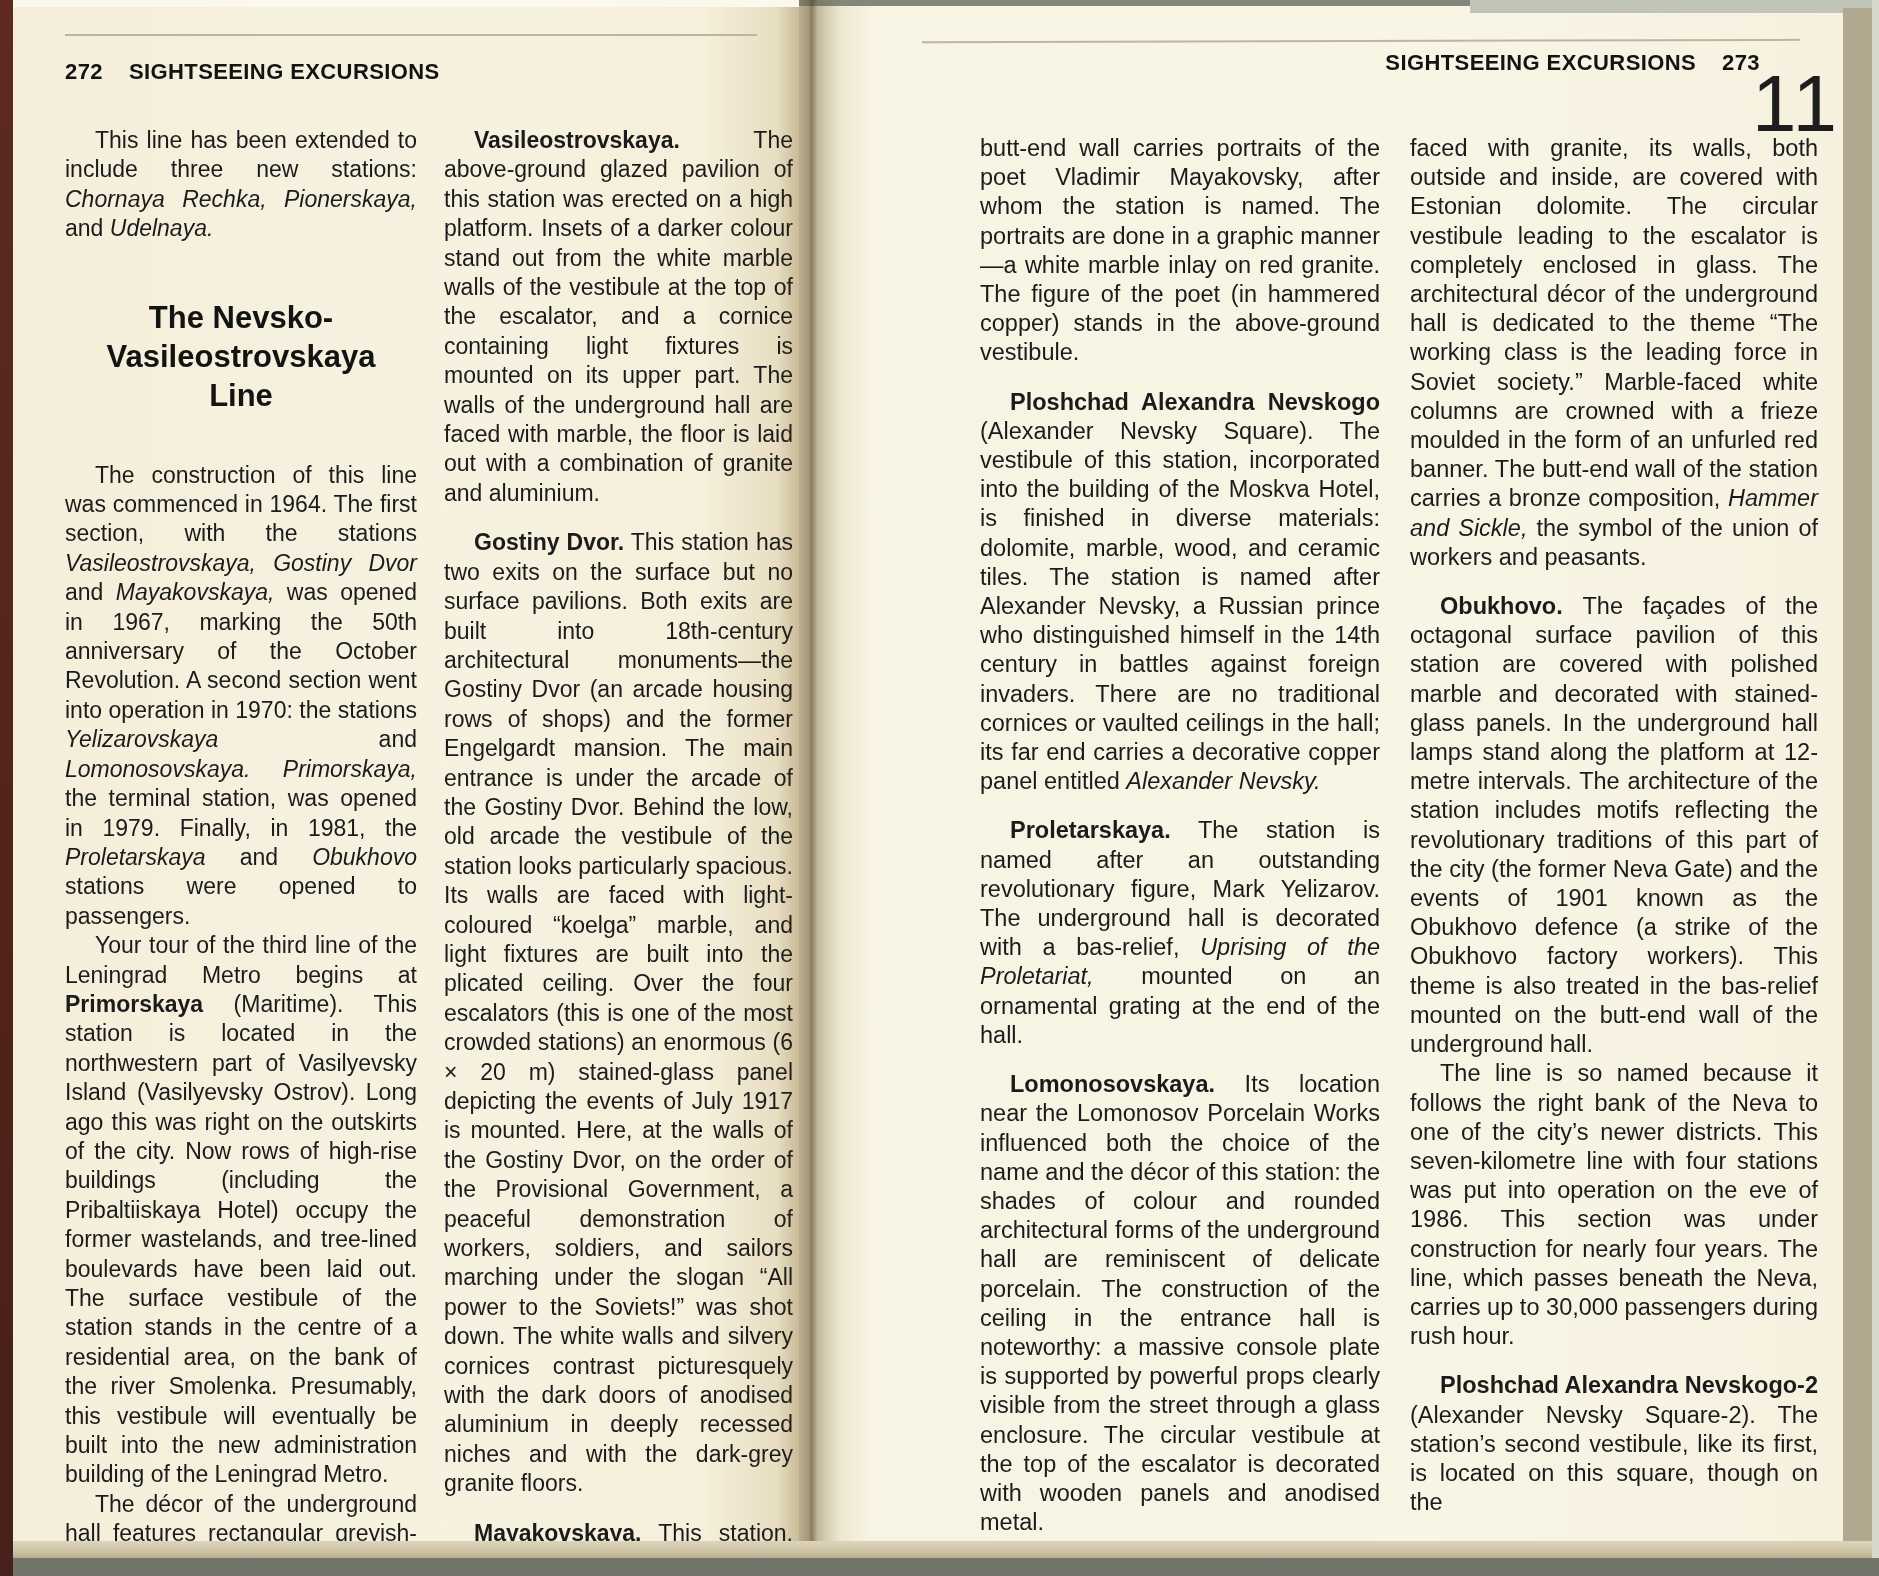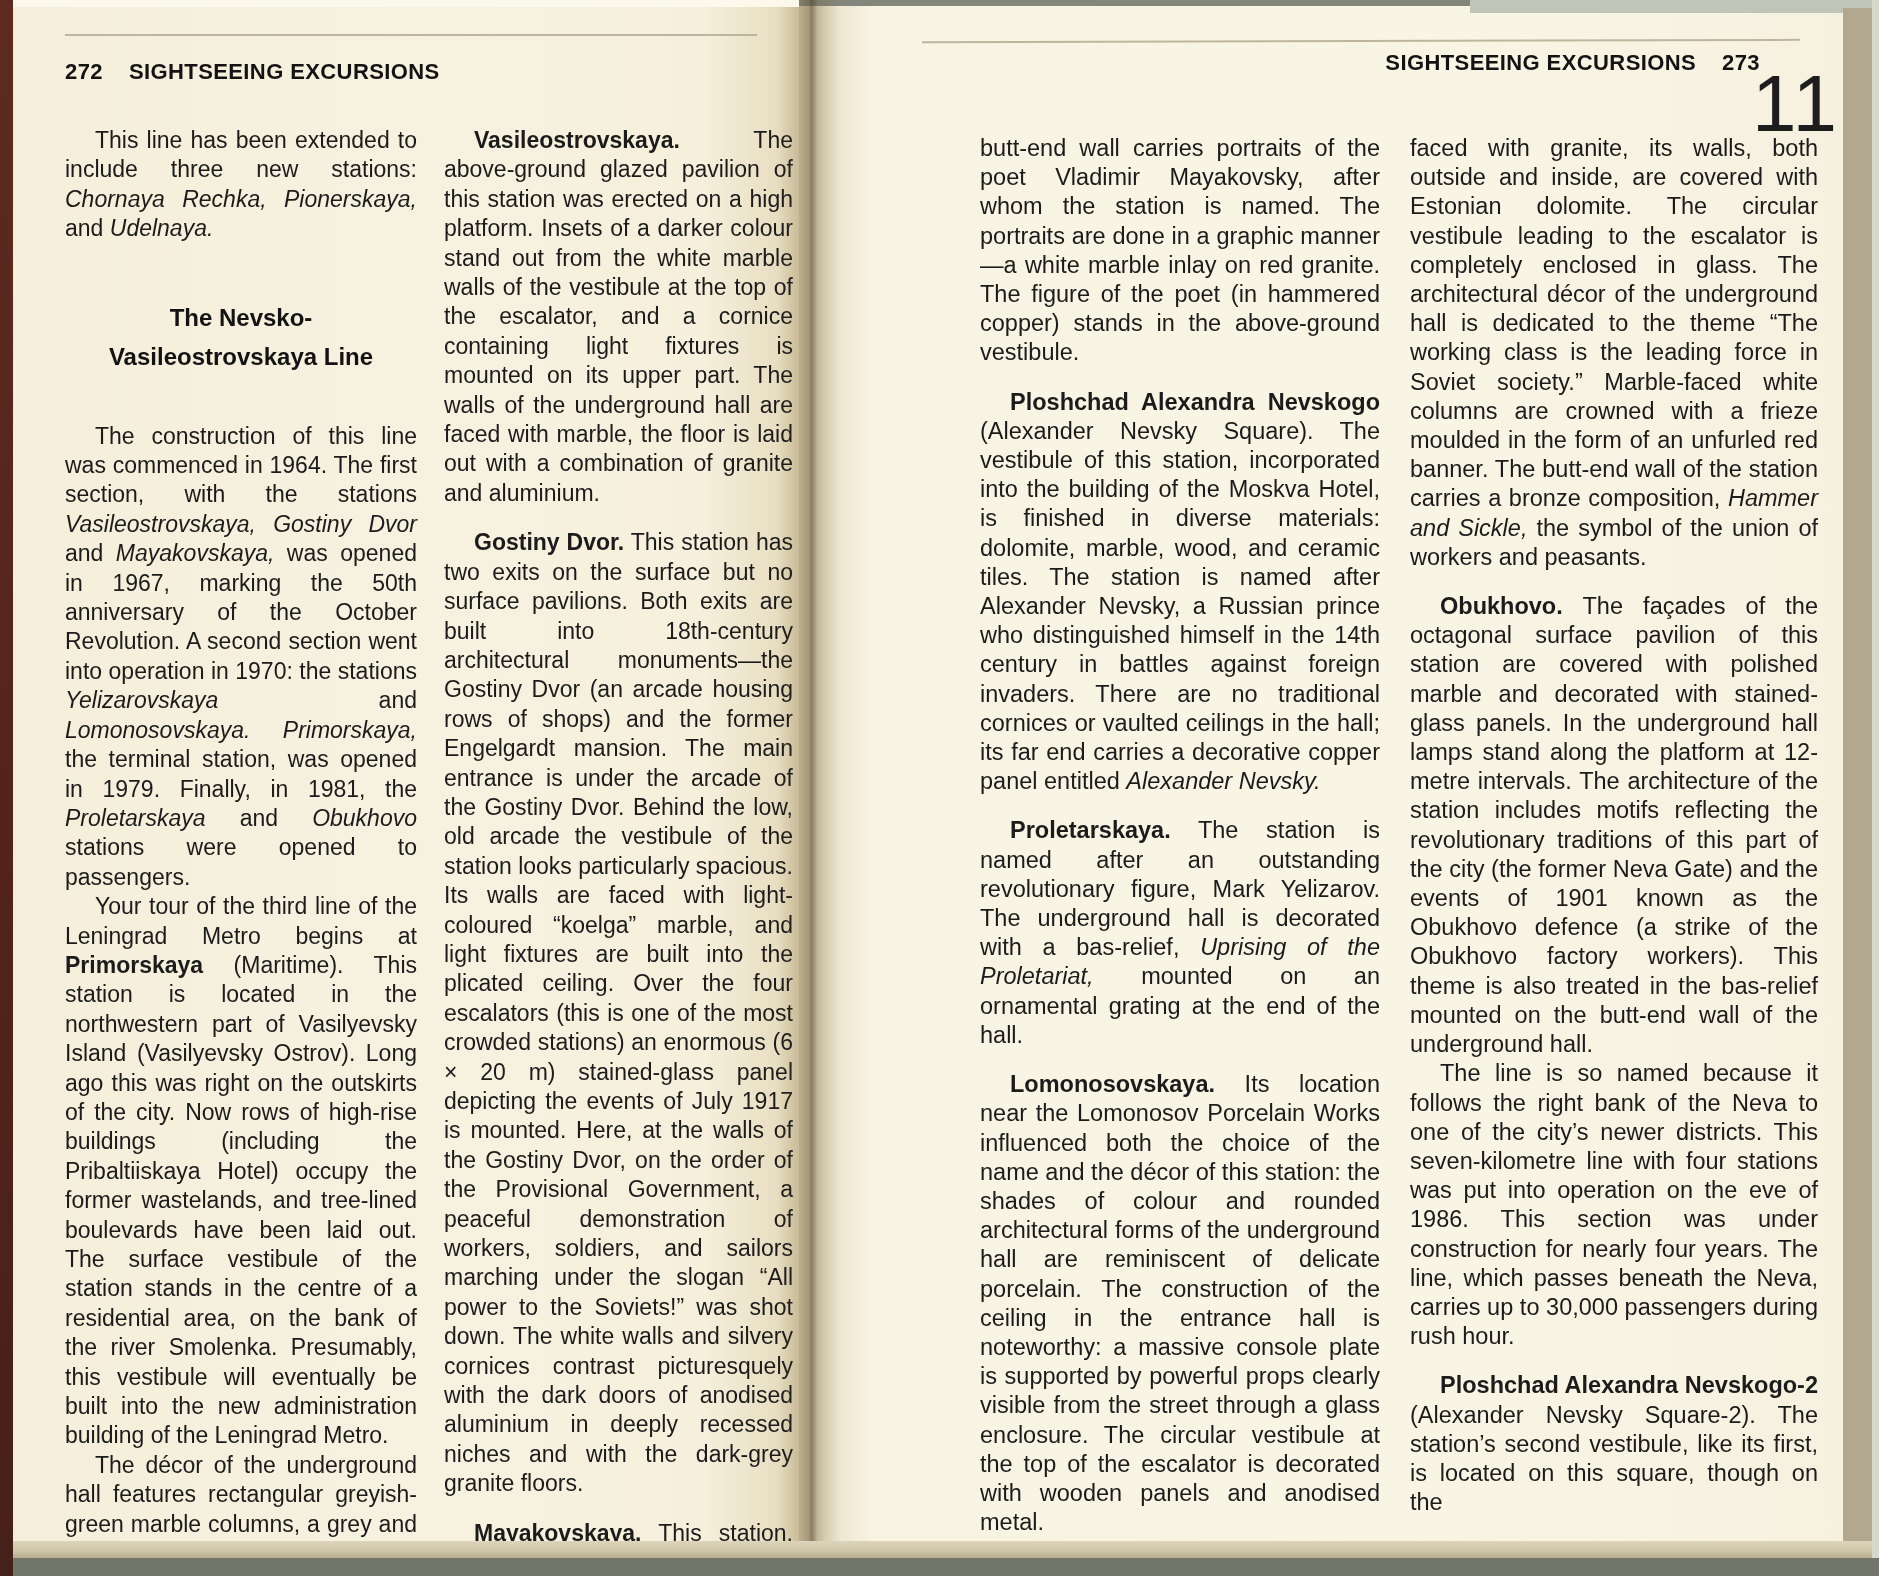--- a/index.html
+++ b/index.html
@@ -63,21 +63,21 @@
   
   .col{position:absolute;text-align:justify;color:#1b1b1b;}
   .col-l1{left:65px;top:126px;width:352px;font-size:23px;line-height:29.4px;}
   .col-l2{left:444px;top:126px;width:349px;font-size:23px;line-height:29.4px;}
   .col-r1{left:980px;top:134px;width:400px;font-size:23.5px;line-height:29.2px;}
   .col-r2{left:1410px;top:134px;width:408px;font-size:23.5px;line-height:29.2px;}
   .col p{margin:0;text-indent:30px;}
   .col p.noindent{text-indent:0;}
   .col p.space{margin-top:20px;}
   .col h2{
-    font-size:24px;line-height:39px;font-weight:bold;text-align:center;
+    font-size:31px;line-height:39px;font-weight:bold;text-align:center;
     margin:54px 16px 46px;text-indent:0;color:#131313;
   }
   .col-r2 h2{font-size:33px;line-height:41px;margin:46px 0 40px;}
   em{font-style:italic;}
   strong{font-weight:bold;}
 </style>
 </head>
 <body>
 
 <div class="page page-left">

